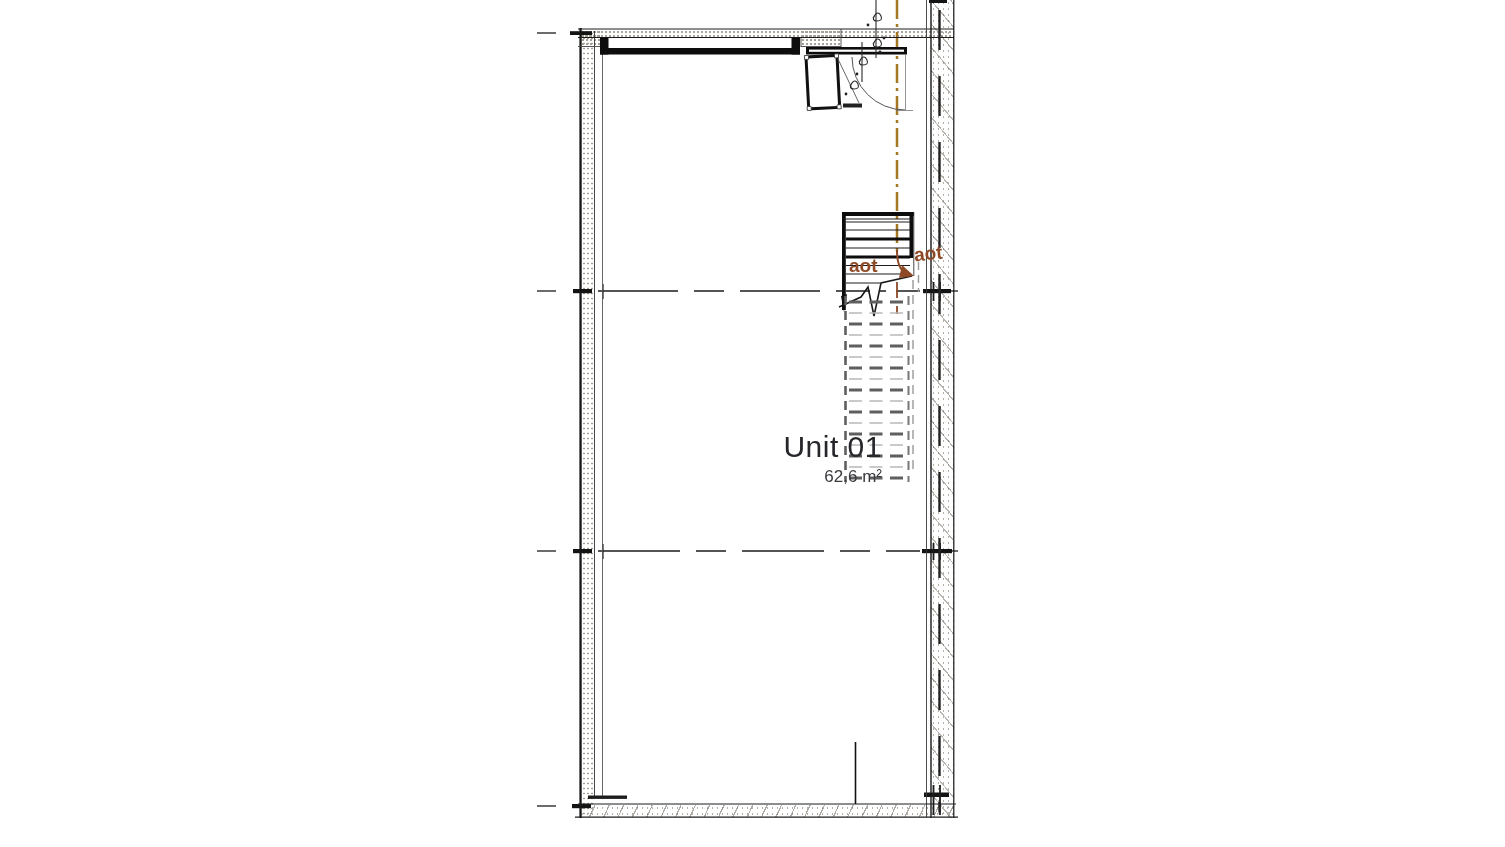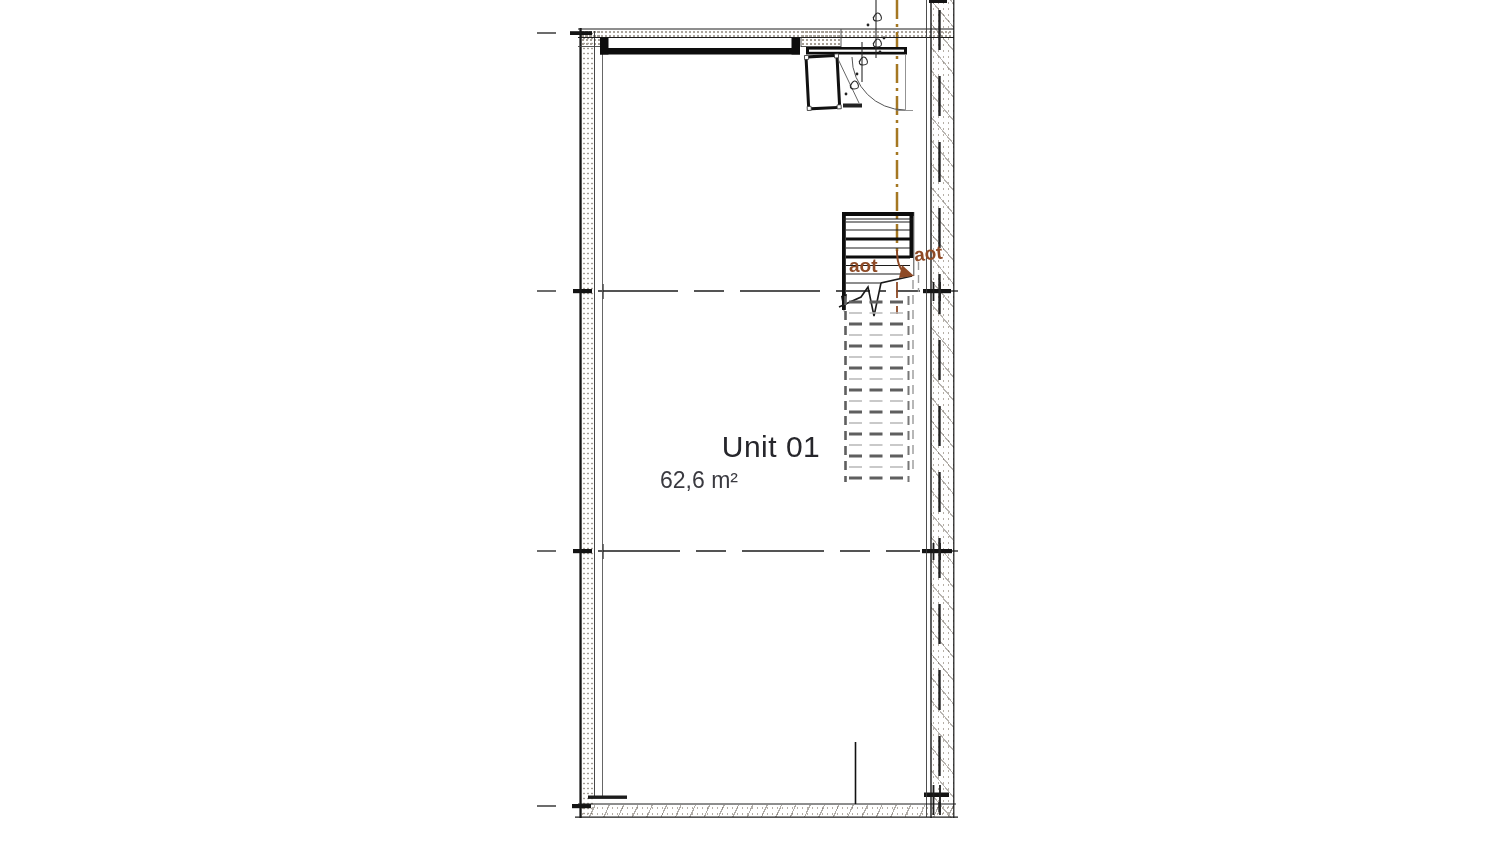--- a/index.html
+++ b/index.html
@@ -27,24 +27,24 @@
       radial-gradient(circle,#b6afa6 0.6px,transparent 1.1px);
     background-size:auto,5px 6px;}
   
   .bottom-wall-tex{left:580px;top:805px;width:374px;height:12px;
     background-image:
       repeating-linear-gradient(115deg,rgba(110,104,97,.55) 0 1.2px,transparent 1.2px 13px),
       radial-gradient(circle,#b6afa6 0.6px,transparent 1.1px);
     background-size:auto,5px 6px;}
   svg.linework{position:absolute;left:0;top:0;}
   .label{position:absolute;white-space:nowrap;}
-  .unit-name{left:660px;top:430px;width:222px;text-align:center;
+  .unit-name{left:660px;top:430px;width:222px;text-align:right;
     font-size:30px;font-weight:500;color:#26262b;letter-spacing:0.5px;}
-  .unit-area{left:660px;top:467px;width:222px;text-align:left;
-    font-size:23px;font-weight:400;color:#3a3a40;}
+  .unit-area{left:660px;top:467px;width:222px;text-align:right;
+    font-size:17px;font-weight:400;color:#3a3a40;}
   .aot{font-size:19px;font-weight:700;color:#8e4a26;}
   .aot-left{left:849px;top:255px;}
   .aot-right{left:914px;top:243px;transform:rotate(-6deg);}
 </style>
 </head>
 <body>
 
 <div class="canvas">
 
   <div class="tex left-wall-tex"></div>

